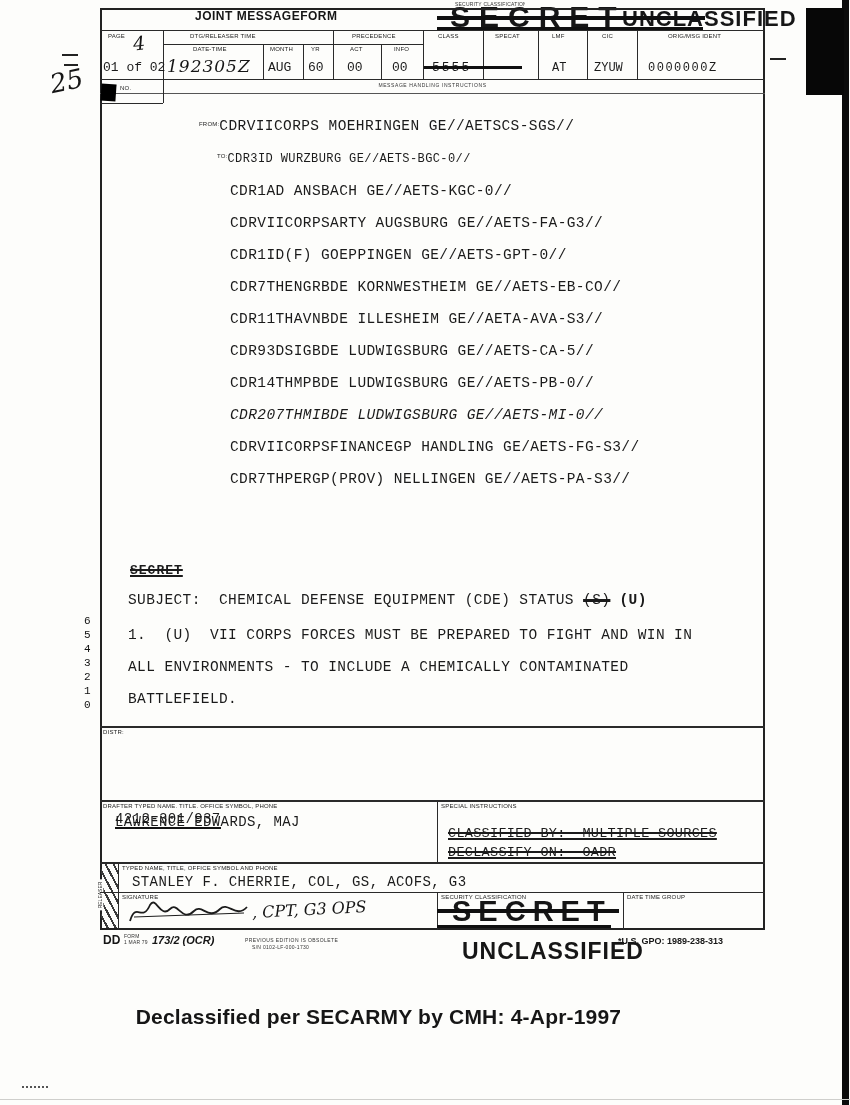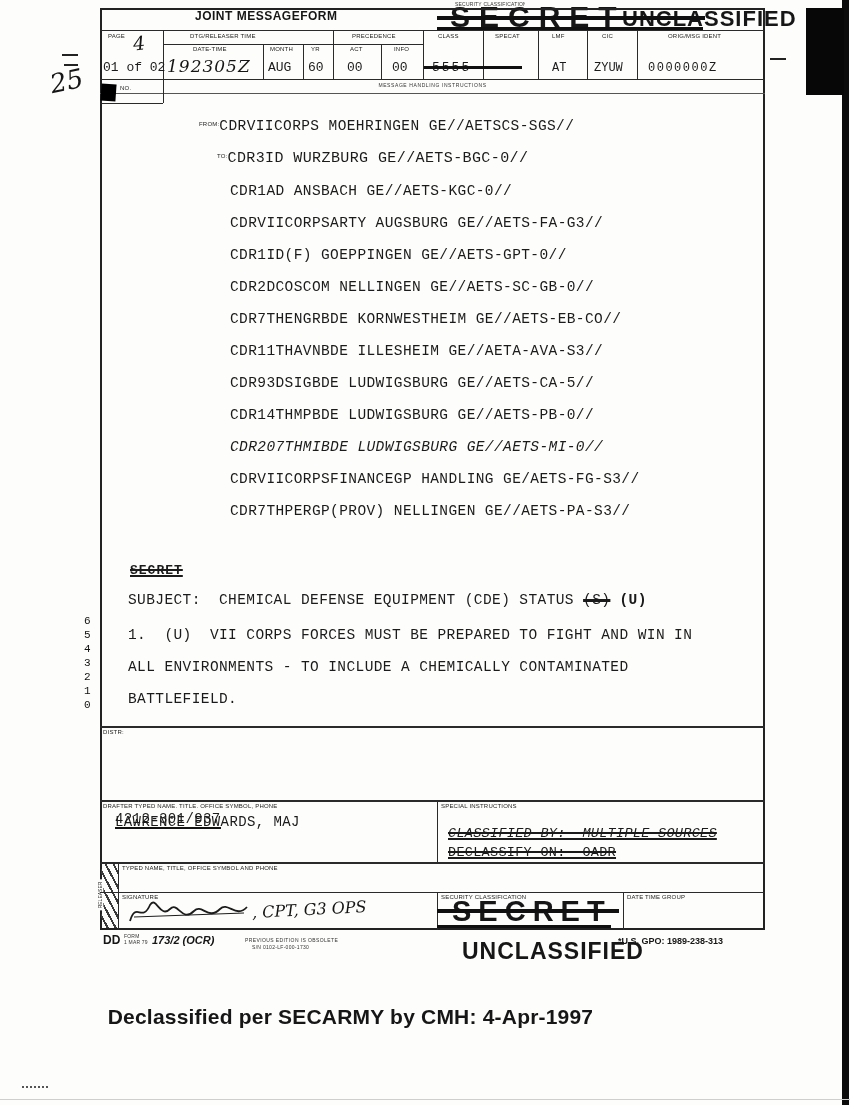--- a/index.html
+++ b/index.html
@@ -102,27 +102,26 @@
 
   <div class="hline" style="left:100px;top:103px;width:63px;"></div>
   <div class="vline" style="left:163px;top:79px;height:24px;"></div>
   <div class="abs" style="left:101px;top:84px;width:15px;height:17px;background:#000;transform:rotate(4deg);"></div>
   <div class="abs lbl" style="left:120px;top:85px;">NO.</div>
 
   <div class="abs" style="left:199px;top:116px;">
     <span class="lbl" style="vertical-align:4px;">FROM:</span><span class="mono pre" style="font-size:14.5px;letter-spacing:.4px;">CDRVIICORPS MOEHRINGEN GE//AETSCS-SGS//</span>
   </div>
   <div class="abs" style="left:217px;top:148px;">
-    <span class="lbl" style="vertical-align:4px;">TO:</span><span class="mono pre" style="font-size:15px;letter-spacing:.4px;text-align:center;">CDR3ID WURZBURG GE//AETS-BGC-0//</span>
+    <span class="lbl" style="vertical-align:4px;">TO:</span><span class="mono pre" style="font-size:12px;letter-spacing:.4px;text-align:center;">CDR3ID WURZBURG GE//AETS-BGC-0//</span>
   </div>
   <div class="abs mono" style="left:230px;top:180px;font-size:14.5px;letter-spacing:.4px;">
     <div class="pre" style="height:32px;line-height:22px;">CDR1AD ANSBACH GE//AETS-KGC-0//</div>
     <div class="pre" style="height:32px;line-height:22px;">CDRVIICORPSARTY AUGSBURG GE//AETS-FA-G3//</div>
     <div class="pre" style="height:32px;line-height:22px;">CDR1ID(F) GOEPPINGEN GE//AETS-GPT-0//</div>
-    <div class="pre" style="height:32px;line-height:22px;">CDR2DCOSCOM NELLINGEN GE//AETS-SC-GB-0//</div>
     <div class="pre" style="height:32px;line-height:22px;">CDR7THENGRBDE KORNWESTHEIM GE//AETS-EB-CO//</div>
     <div class="pre" style="height:32px;line-height:22px;">CDR11THAVNBDE ILLESHEIM GE//AETA-AVA-S3//</div>
     <div class="pre" style="height:32px;line-height:22px;">CDR93DSIGBDE LUDWIGSBURG GE//AETS-CA-5//</div>
     <div class="pre" style="height:32px;line-height:22px;">CDR14THMPBDE LUDWIGSBURG GE//AETS-PB-0//</div>
     <div class="pre" style="height:32px;line-height:22px;font-style:italic;">CDR207THMIBDE LUDWIGSBURG GE//AETS-MI-0//</div>
     <div class="pre" style="height:32px;line-height:22px;">CDRVIICORPSFINANCEGP HANDLING GE/AETS-FG-S3//</div>
     <div class="pre" style="height:32px;line-height:22px;">CDR7THPERGP(PROV) NELLINGEN GE//AETS-PA-S3//</div>
   </div>
 
   <div class="abs mono strike-u" style="left:130px;top:563px;font-size:13px;font-weight:bold;letter-spacing:1px;">SECRET</div>
@@ -139,29 +138,30 @@
 
   <div class="hline" style="left:100px;top:726px;width:665px;height:2px;"></div>
   <div class="abs lbl" style="left:103px;top:729px;">DISTR:</div>
   <div class="hline" style="left:100px;top:800px;width:665px;height:2px;"></div>
 
   <div class="vline" style="left:437px;top:800px;height:62px;"></div>
   <div class="abs lbl" style="left:103px;top:803px;">DRAFTER TYPED NAME. TITLE. OFFICE SYMBOL, PHONE</div>
   <div class="abs mono" style="left:115px;top:814px;font-size:14px;letter-spacing:.4px;">LAWRENCE EDWARDS, MAJ</div>
   <div class="abs mono" style="left:115px;top:811px;font-size:14px;letter-spacing:.4px;border-bottom:2px solid #111;">4212-301/937</div>
   <div class="abs lbl" style="left:441px;top:803px;">SPECIAL INSTRUCTIONS</div>
-  <div class="abs mono strike-u pre" style="left:448px;top:826px;font-size:13.5px;letter-spacing:.3px;font-style:italic;">CLASSIFIED BY:  MULTIPLE SOURCES</div>
+  <div class="abs mono strike-u pre" style="left:448px;top:826px;font-size:13.5px;letter-spacing:.3px;">CLASSIFIED BY:  MULTIPLE SOURCES</div>
   <div class="abs mono strike-u pre" style="left:448px;top:845px;font-size:13.5px;letter-spacing:.3px;">DECLASSIFY ON:  OADR</div>
 
   <div class="hline" style="left:100px;top:862px;width:665px;height:2px;"></div>
   <div class="abs" style="left:101px;top:864px;width:17px;height:64px;background:repeating-linear-gradient(62deg,transparent 0 5px,#3a3a3a 5px 7px);">
     <span style="position:absolute;left:-16px;top:28px;font-size:5px;color:#111;transform:rotate(-90deg);background:#fdfdfb;padding:0 2px;">RELEASER</span>
   </div>
   <div class="vline" style="left:118px;top:862px;height:68px;"></div>
   <div class="abs lbl" style="left:122px;top:865px;">TYPED NAME, TITLE, OFFICE SYMBOL AND PHONE</div>
+  <div class="abs mono" style="left:132px;top:874px;font-size:14px;letter-spacing:.4px;">STANLEY F. CHERRIE, COL, GS, ACOFS, G3</div>
 
   <div class="hline" style="left:100px;top:892px;width:665px;"></div>
   <div class="vline" style="left:437px;top:892px;height:38px;"></div>
   <div class="vline" style="left:623px;top:892px;height:38px;"></div>
   <div class="abs lbl" style="left:122px;top:894px;">SIGNATURE</div>
   <svg class="abs" style="left:126px;top:897px;" width="125" height="30" viewBox="0 0 125 30">
     <path d="M4,24 C10,4 16,26 24,8 C30,-2 34,22 44,12 C52,4 56,26 68,14 C76,6 82,24 94,12 C102,4 110,22 121,10" fill="none" stroke="#1c1c1c" stroke-width="1.8"></path>
     <path d="M8,20 L118,16" fill="none" stroke="#1c1c1c" stroke-width="1"></path>
   </svg>
   <div class="abs hand" style="left:252px;top:900px;font-size:16px;transform:rotate(-3deg);">, CPT, G3 OPS</div>
@@ -174,15 +174,15 @@
   <div class="abs stamp" style="left:462px;top:938px;font-size:23px;letter-spacing:1px;">UNCLASSIFIED</div>
 
   <div class="abs" style="left:103px;top:933px;font-size:12px;font-weight:bold;">DD</div>
   <div class="abs lbl5" style="left:124px;top:933px;">FORM</div>
   <div class="abs lbl5" style="left:124px;top:939px;">1 MAR 79</div>
   <div class="abs" style="left:152px;top:934px;font-size:11px;font-style:italic;font-weight:bold;">173/2 (OCR)</div>
   <div class="abs lbl5" style="left:245px;top:937px;letter-spacing:.4px;">PREVIOUS EDITION IS OBSOLETE</div>
   <div class="abs lbl5" style="left:252px;top:944px;letter-spacing:.3px;">S/N 0102-LF-000-1730</div>
   <div class="abs" style="left:618px;top:936px;font-size:9px;font-weight:bold;">*U.S. GPO: 1989-238-313</div>
 
-  <div class="abs" style="left:0;top:1005px;width:701px;text-align:center;font-size:21px;font-weight:bold;letter-spacing:.2px;">Declassified per SECARMY by CMH: 4-Apr-1997</div>
+  <div class="abs" style="left:0;top:1005px;width:701px;text-align:center;font-size:21px;font-weight:bold;letter-spacing:.2px;padding-left:28px;">Declassified per SECARMY by CMH: 4-Apr-1997</div>
 
 </div>
 
 </body></html>

